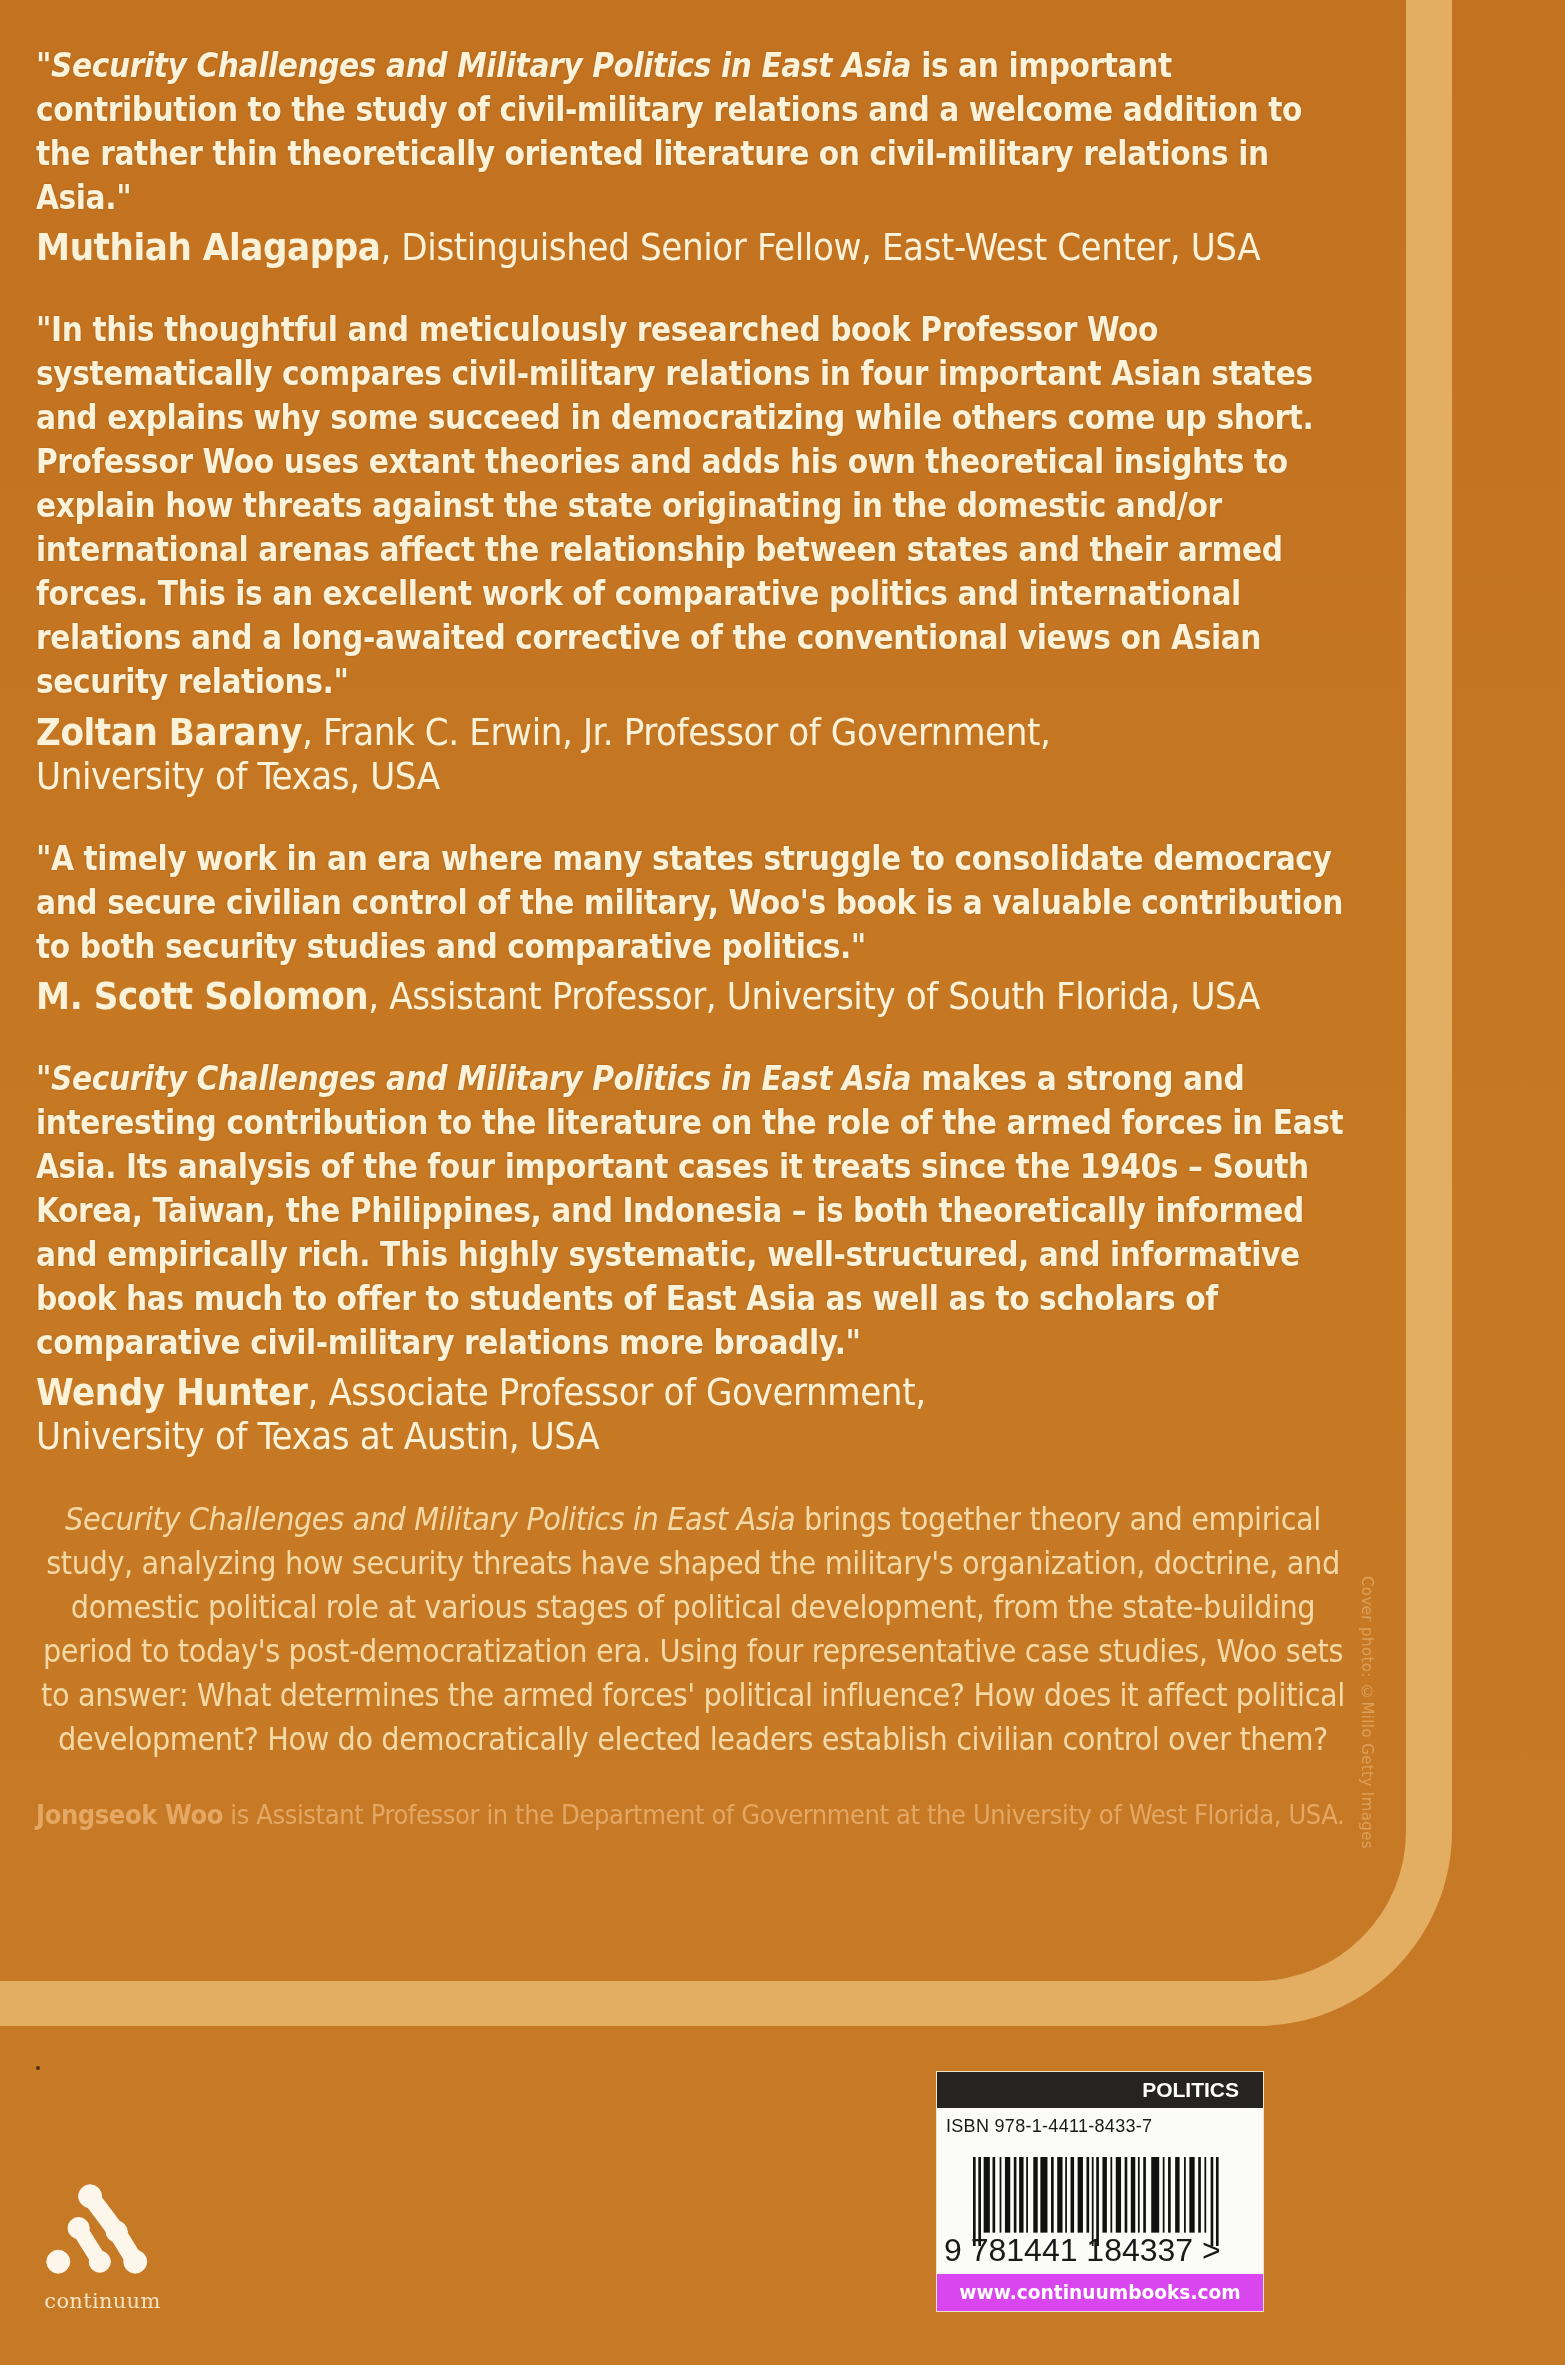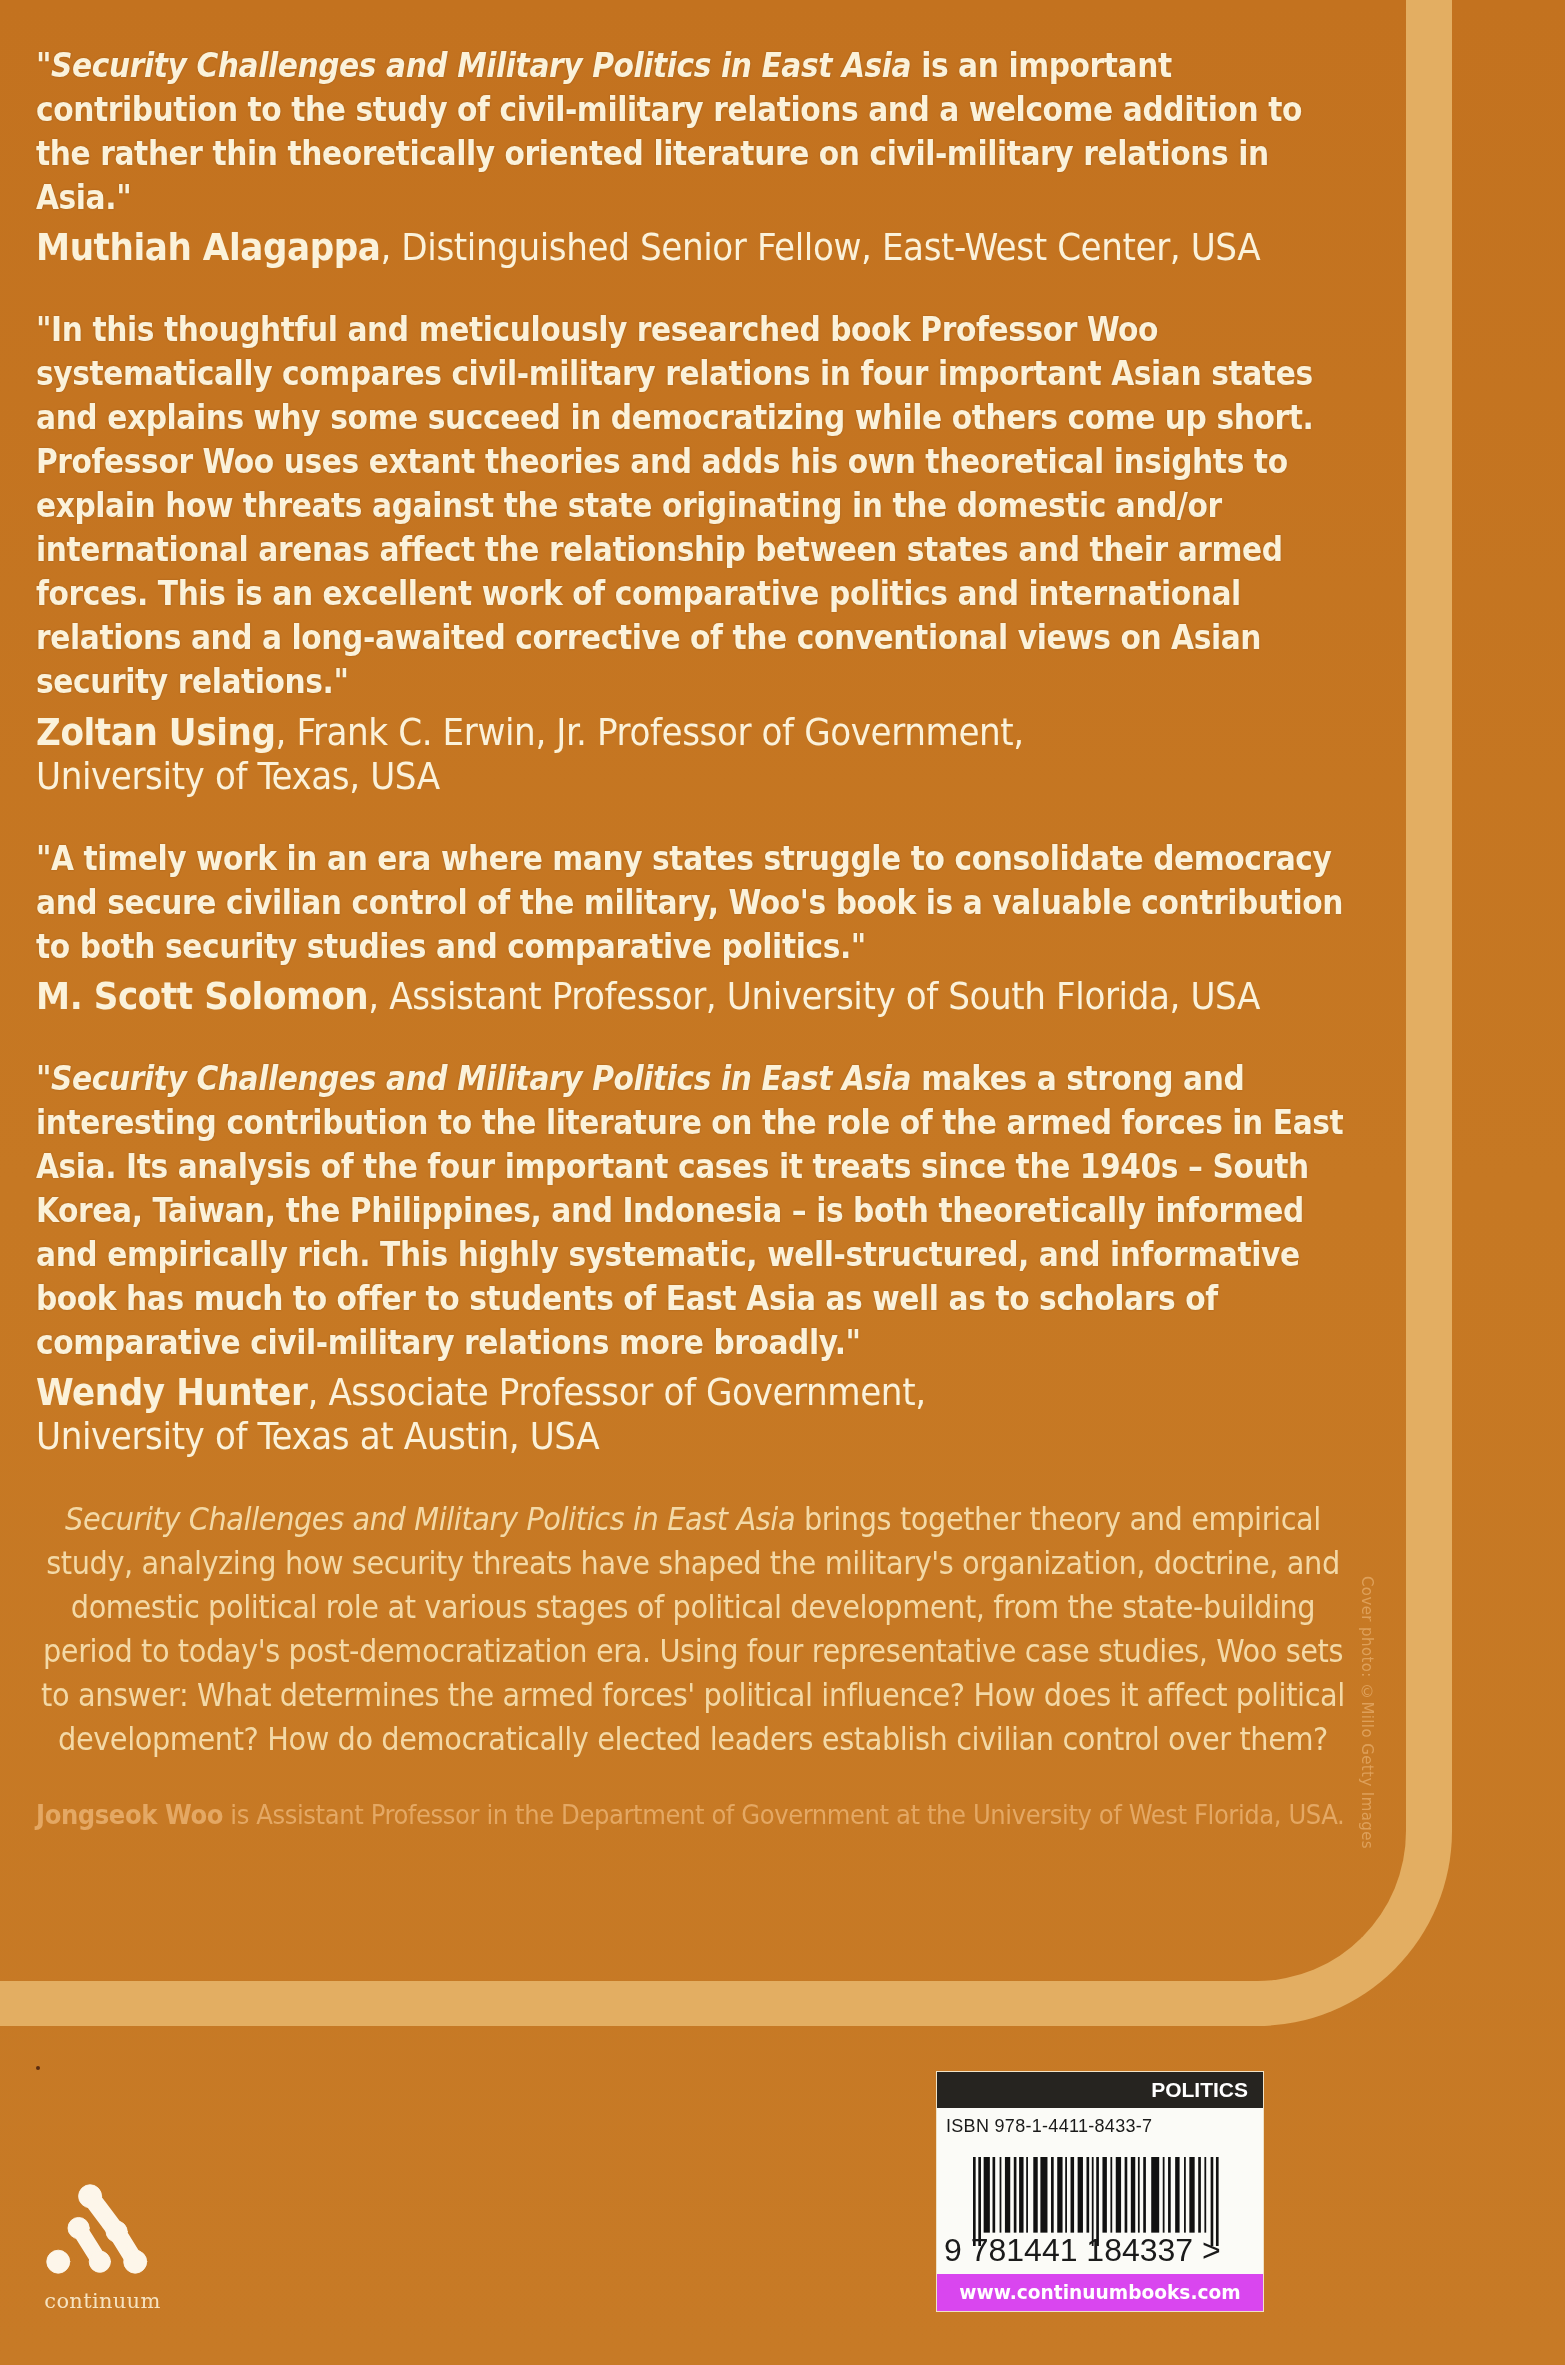--- a/index.html
+++ b/index.html
@@ -69,21 +69,21 @@
     letter-spacing: 0.3px;
   }
   .barcode-box {
     position: absolute; left: 936px; top: 2071px; width: 328px; height: 241px;
     background: #fbfbf7; border: 1.8px solid #f0e2c6; box-sizing: border-box;
   }
   .bc-header {
     position: absolute; left: 0; top: 0; right: 0; height: 36px;
     background: #262420; color: #fff; text-align: right;
     font-family: "Liberation Sans", sans-serif; font-weight: bold; font-size: 21px;
-    line-height: 36px; padding-right: 15px; box-sizing: border-box;
+    line-height: 36px; padding-right: 24px; box-sizing: border-box;
   }
   .bc-isbn {
     position: absolute; left: 9px; top: 39px; right: 7px;
     font-family: "Liberation Sans", sans-serif; font-size: 18px; color: #1a1a1a;
     letter-spacing: 0.3px; line-height: 30px;
   }
   .bc-bars {
     position: absolute; left: 36px; top: 85px; width: 266px; height: 89px;
   }
   .bc-digits {
@@ -106,21 +106,21 @@
 
 <div class="content">
 
   <div class="review">
     <p class="quote"><span>"</span><i>Security Challenges and Military Politics in East Asia</i><span> is an important contribution to the study of civil-military relations and a welcome addition to the rather thin theoretically oriented literature on civil-military relations in Asia."</span></p>
     <p class="attrib"><b>Muthiah Alagappa</b><span>, Distinguished Senior Fellow, East-West Center, USA</span></p>
   </div>
 
   <div class="review">
     <p class="quote">"In this thoughtful and meticulously researched book Professor Woo systematically compares civil-military relations in four important Asian states and explains why some succeed in democratizing while others come up short. Professor Woo uses extant theories and adds his own theoretical insights to explain how threats against the state originating in the domestic and/or international arenas affect the relationship between states and their armed forces. This is an excellent work of comparative politics and international relations and a long-awaited corrective of the conventional views on Asian security relations."</p>
-    <p class="attrib"><b>Zoltan Using</b><span>, Frank C. Erwin, Jr. Professor of Government,</span><br><span>University of Texas, USA</span></p>
+    <p class="attrib"><b>Zoltan Barany</b><span>, Frank C. Erwin, Jr. Professor of Government,</span><br><span>University of Texas, USA</span></p>
   </div>
 
   <div class="review">
     <p class="quote">"A timely work in an era where many states struggle to consolidate democracy and secure civilian control of the military, Woo's book is a valuable contribution to both security studies and comparative politics."</p>
     <p class="attrib"><b>M. Scott Solomon</b><span>, Assistant Professor, University of South Florida, USA</span></p>
   </div>
 
   <div class="review">
     <p class="quote"><span>"</span><i>Security Challenges and Military Politics in East Asia</i><span> makes a strong and interesting contribution to the literature on the role of the armed forces in East Asia. Its analysis of the four important cases it treats since the 1940s – South Korea, Taiwan, the Philippines, and Indonesia – is both theoretically informed and empirically rich. This highly systematic, well-structured, and informative book has much to offer to students of East Asia as well as to scholars of comparative civil-military relations more broadly."</span></p>
     <p class="attrib"><b>Wendy Hunter</b><span>, Associate Professor of Government,</span><br><span>University of Texas at Austin, USA</span></p>

